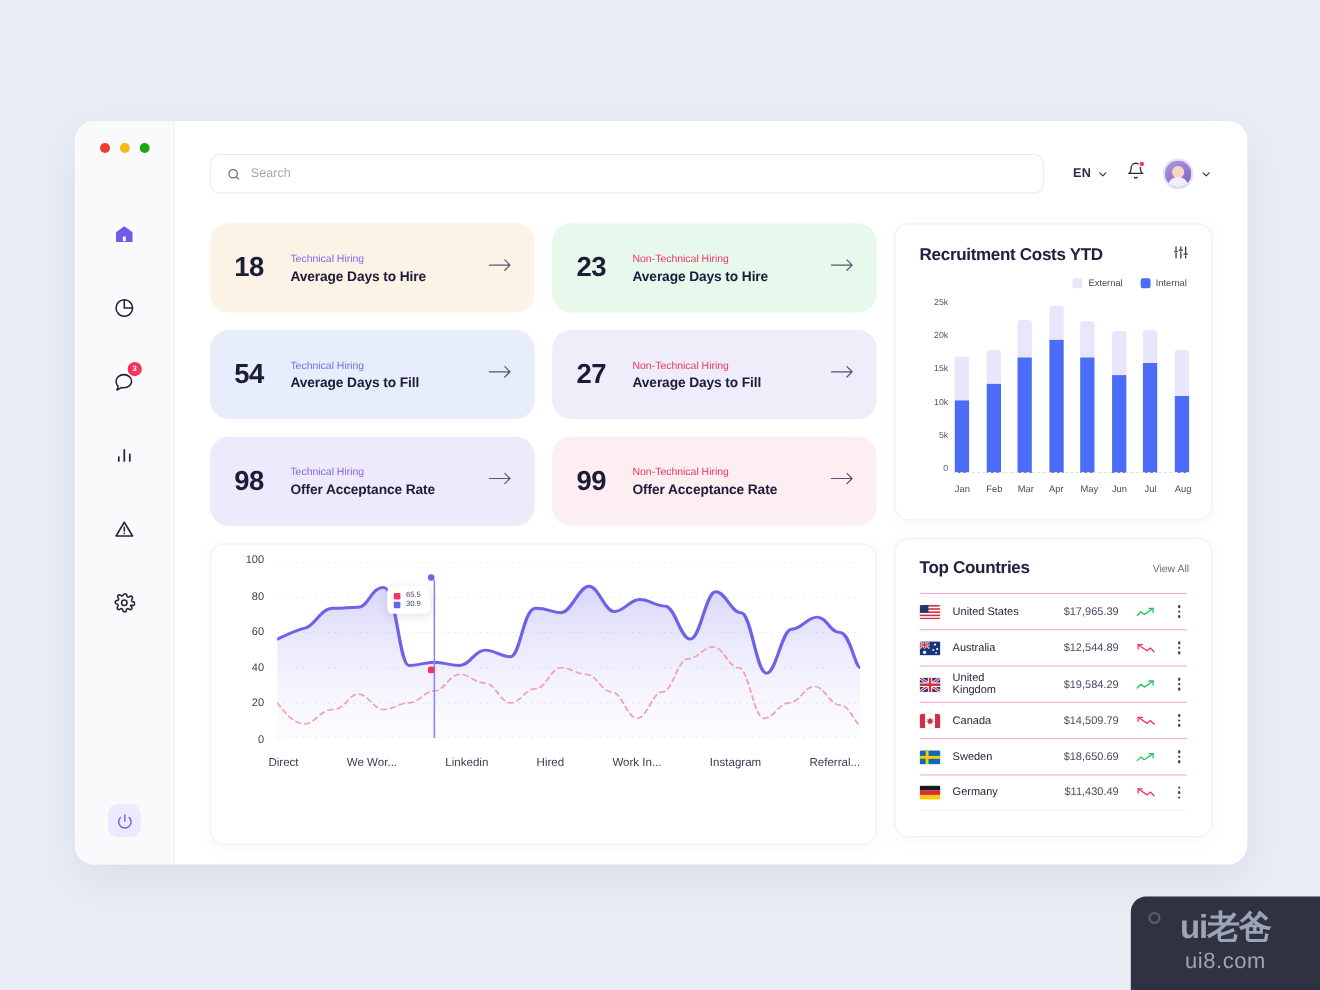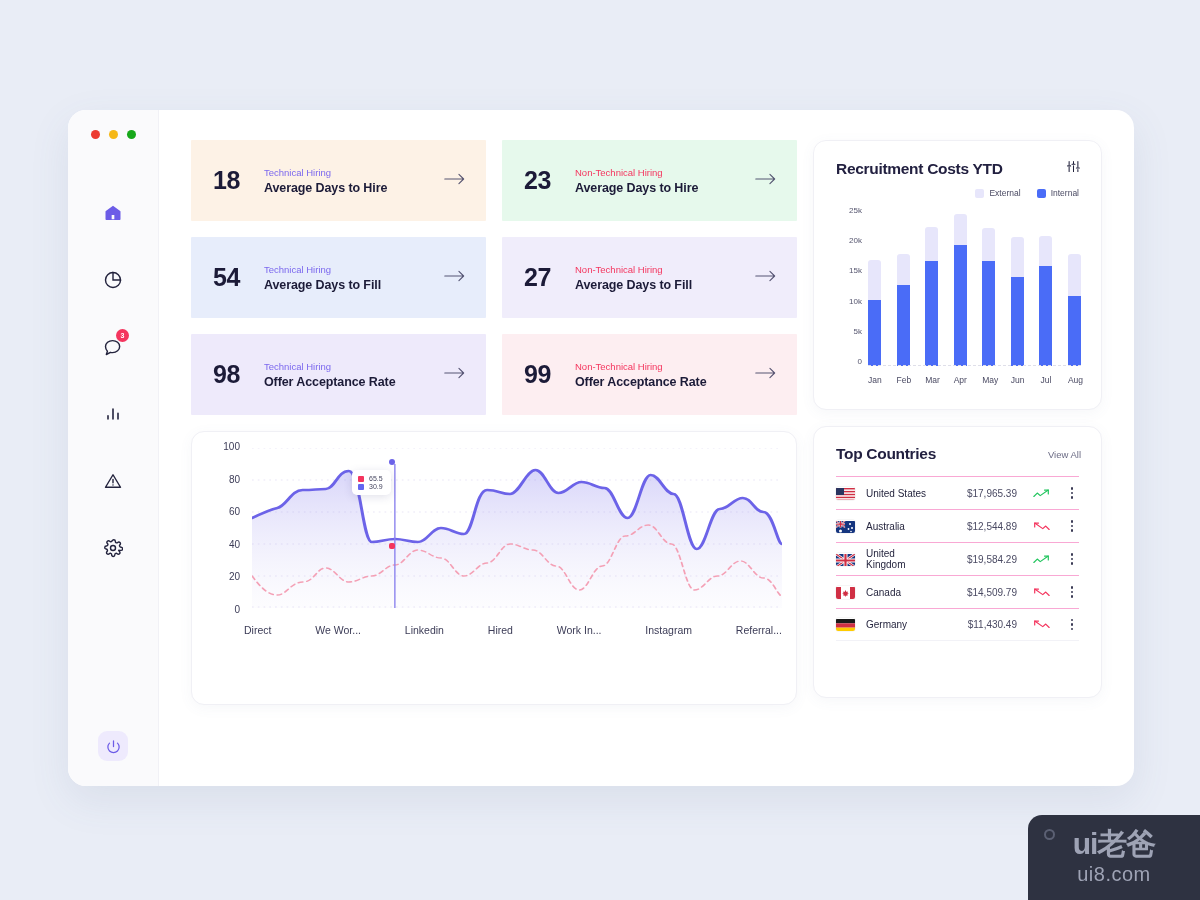--- a/index.html
+++ b/index.html
@@ -100,21 +100,21 @@
   }
 
   
   .content { display:flex; gap:16px; }
   .left-col { width:606px; flex:0 0 606px; }
   .right-col { flex:1; }
 
   
   .stat-grid { display:grid; grid-template-columns:1fr 1fr; gap:16px; }
   .stat-card {
-    height:81px; border-radius:1px;
+    height:81px; border-radius:17px;
     display:flex; align-items:center;
     padding:0 20px 0 22px; gap:16px;
     cursor:pointer;
   }
   .stat-num {
     font-size:25px; font-weight:bold; color:#1c1b38;
     letter-spacing:-.5px; min-width:35px;
   }
   .stat-texts { flex:1; }
   .stat-kicker { font-size:9.5px; margin-bottom:3px; }
@@ -277,20 +277,51 @@
     <div class="power">
       <svg width="15" height="15" viewBox="0 0 24 24" fill="none" stroke="#6c5ce7" stroke-width="2" stroke-linecap="round">
         <path d="M12 3v9"></path>
         <path d="M18.4 6.6a9 9 0 1 1-12.8 0"></path>
       </svg>
     </div>
   </div>
 
   <div class="main">
 
+    <div class="topbar">
+      <div class="search-box">
+        <svg width="13" height="13" viewBox="0 0 24 24" fill="none" stroke="#6e6e85" stroke-width="2.2" stroke-linecap="round">
+          <circle cx="11" cy="11" r="7"></circle>
+            <path d="M20 20l-3.6-3.6"></path>
+        </svg>
+        <input type="text" placeholder="Search" style="">
+      </div>
+
+      <div class="lang">
+        <span>EN</span>
+        <svg width="11" height="11" viewBox="0 0 24 24" fill="none" stroke="#2b2b44" stroke-width="2.2" stroke-linecap="round" stroke-linejoin="round">
+          <path d="M6 9l6 6 6-6"></path>
+        </svg>
+      </div>
+
+      <div class="bell-wrap">
+        <svg width="17" height="17" viewBox="0 0 24 24" fill="none" stroke="#2b2b44" stroke-width="1.7" stroke-linejoin="round">
+          <path d="M18 8a6 6 0 0 0-12 0c0 6-3 7-3 7h18s-3-1-3-7"></path>
+          <path d="M13.7 20a2 2 0 0 1-3.4 0" stroke-linecap="round"></path>
+        </svg>
+        <span class="bell-dot"></span>
+      </div>
+
+      <div class="avatar-wrap">
+        <div class="avatar"></div>
+        <svg width="11" height="11" viewBox="0 0 24 24" fill="none" stroke="#2b2b44" stroke-width="2.2" stroke-linecap="round" stroke-linejoin="round">
+          <path d="M6 9l6 6 6-6"></path>
+        </svg>
+      </div>
+    </div>
 
     <div class="content">
 
       <div class="left-col">
 
         <div class="stat-grid">
 
           <div class="stat-card" style="background:#fdf2e6">
             <div class="stat-num">18</div>
             <div class="stat-texts">
@@ -639,20 +670,44 @@
               </span>
               <span class="cmenu">
                   <span class="kebab">
                     <i></i>
                     <i></i>
                     <i></i>
                   </span>
                 </span>
             </div>
 
+            <div class="crow">
+              <span class="flag">
+                <svg width="19" height="13" viewBox="0 0 19 13">
+                  <rect width="19" height="13" fill="#0d6ab4"></rect>
+                  <rect x="5.5" width="2.6" height="13" fill="#fecb00"></rect>
+                  <rect y="5.2" width="19" height="2.6" fill="#fecb00"></rect>
+                </svg>
+              </span>
+              <span class="cname">Sweden</span>
+              <span class="cval">$18,650.69</span>
+              <span class="ctrend">
+                <svg width="17" height="11" viewBox="0 0 20 12" fill="none" stroke="#22c55e" stroke-width="1.4" stroke-linecap="round" stroke-linejoin="round">
+                    <path d="M1 9.5 5 5.5l3.5 3L18 2"></path>
+                    <path d="M13.5 2H18v4.5"></path>
+                  </svg>
+              </span>
+              <span class="cmenu">
+                  <span class="kebab">
+                    <i></i>
+                    <i></i>
+                    <i></i>
+                  </span>
+                </span>
+            </div>
 
             <div class="crow">
               <span class="flag">
                 <svg width="19" height="13" viewBox="0 0 19 13">
                   <rect width="19" height="4.33" fill="#1a1a1a"></rect>
                   <rect y="4.33" width="19" height="4.34" fill="#d02f44"></rect>
                   <rect y="8.67" width="19" height="4.33" fill="#fecb00"></rect>
                 </svg>
               </span>
               <span class="cname">Germany</span>

